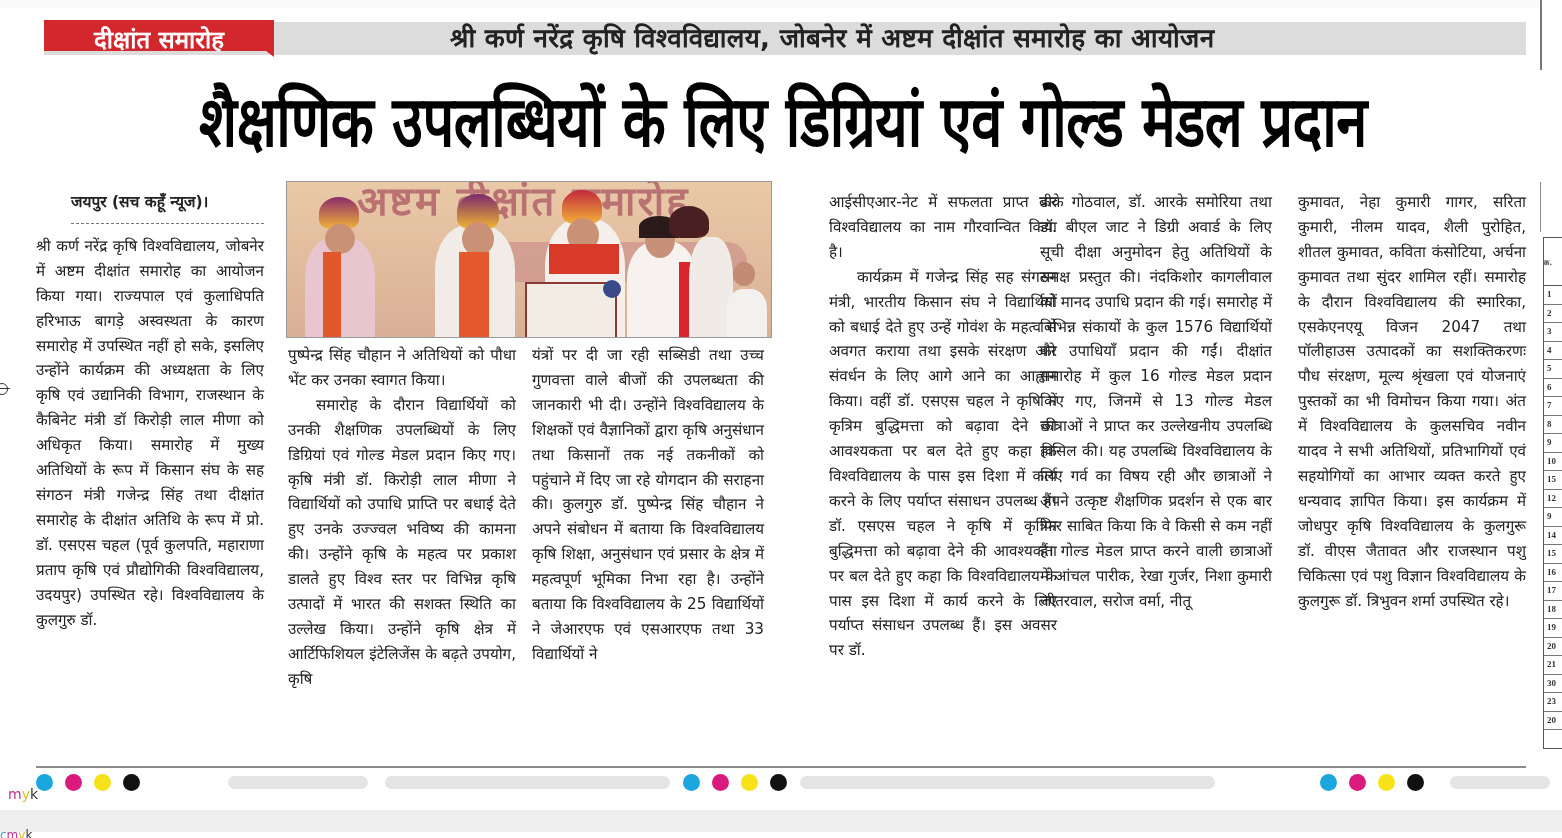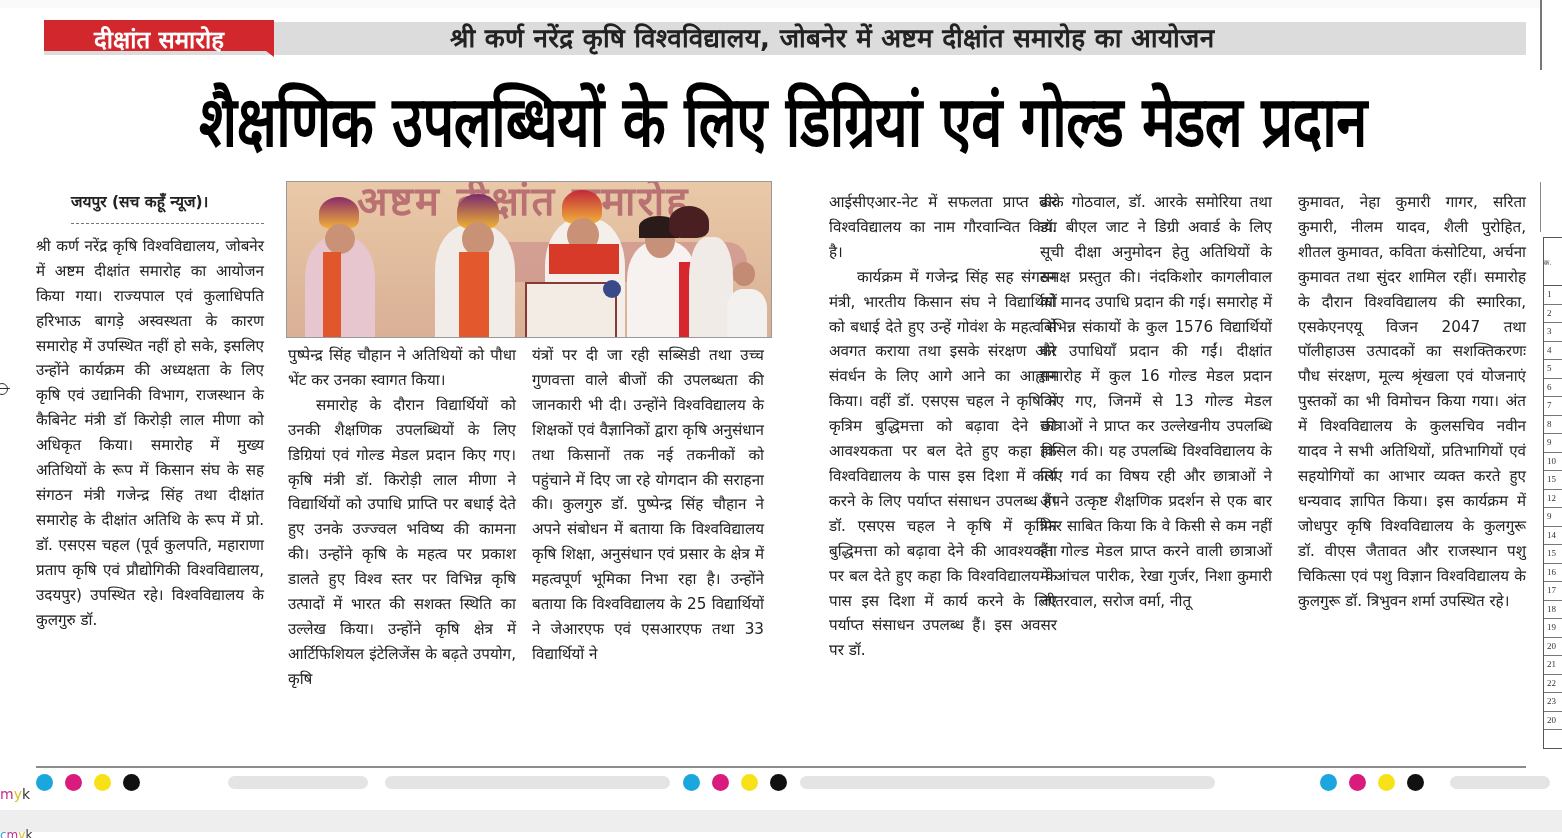--- a/index.html
+++ b/index.html
@@ -80,21 +80,21 @@
   .cmyk-label .m { color:#c03090; }
   .cmyk-label .y { color:#d8c020; }
   .cmyk-label .c { color:#3aa0d0; }
 
   .footer-band { position:absolute; left:0; top:810px; width:1562px; height:22px; background:#eeeeee; }
   .left-mark { position:absolute; left:0; top:388px; width:10px; height:1px; background:#333; }
   .left-mark-dot { position:absolute; left:-4px; top:383px; width:10px; height:10px; border-radius:50%; border:1.5px solid #333; }
 
   .side-table {
     position:absolute; left:1543px; top:237px; width:19px; height:510px;
-    border:1px solid #555; border-right:none; background:#fff; overflow:hidden;
+    border:1px solid #555; border-right:none; background:#fff; overflow:hidden;font-weight:bold;
   }
   .side-table .row { height:17.5px; border-bottom:1px solid #777; font-size:9px; line-height:17px; padding-left:3px; color:#333; font-family:"Liberation Serif", serif; }
   .side-table .head { height:48px; border-bottom:1px solid #555; font-size:7px; padding-top:20px; box-sizing:border-box; color:#444; }
   .side-rule { position:absolute; left:1540px; top:182px; width:1px; height:50px; background:#888; }
 </style>
 </head>
 <body>
 
 <div class="page">
   <div class="top-strip"></div>
@@ -184,21 +184,21 @@
     <div class="row">12</div>
     <div class="row">9</div>
     <div class="row">14</div>
     <div class="row">15</div>
     <div class="row">16</div>
     <div class="row">17</div>
     <div class="row">18</div>
     <div class="row">19</div>
     <div class="row">20</div>
     <div class="row">21</div>
-    <div class="row">22</div>
+    <div class="row">30</div>
     <div class="row">23</div>
     <div class="row">20</div>
   </div>
 
   <div class="left-mark-dot"></div>
   <div class="left-mark"></div>
 
   <div class="bottom-rule"></div>
 
   <div class="reg-dots" style="left:36px;">
@@ -219,17 +219,17 @@
   <div class="reg-bar" style="left:800px;width:415px;"></div>
 
   <div class="reg-dots" style="left:1320px;">
     <div class="dot" style="background:#1ba6dd;"></div>
     <div class="dot" style="background:#d81b7d;"></div>
     <div class="dot" style="background:#f7e21a;"></div>
     <div class="dot" style="background:#111111;"></div>
   </div>
   <div class="reg-bar" style="left:1450px;width:100px;"></div>
 
-  <div class="cmyk-label" style="left:0;top:786px;"><span class="m">m</span><span class="y">y</span><span>k</span></div>
+  <div class="cmyk-label" style="left:0;top:786px;padding-left:8px;"><span class="m">m</span><span class="y">y</span><span>k</span></div>
 
   <div class="footer-band"></div>
   <div class="cmyk-label" style="left:0;top:828px;font-size:12px;"><span class="c">c</span><span class="m">m</span><span class="y">y</span><span>k</span></div>
 </div>
 
 </body></html>

